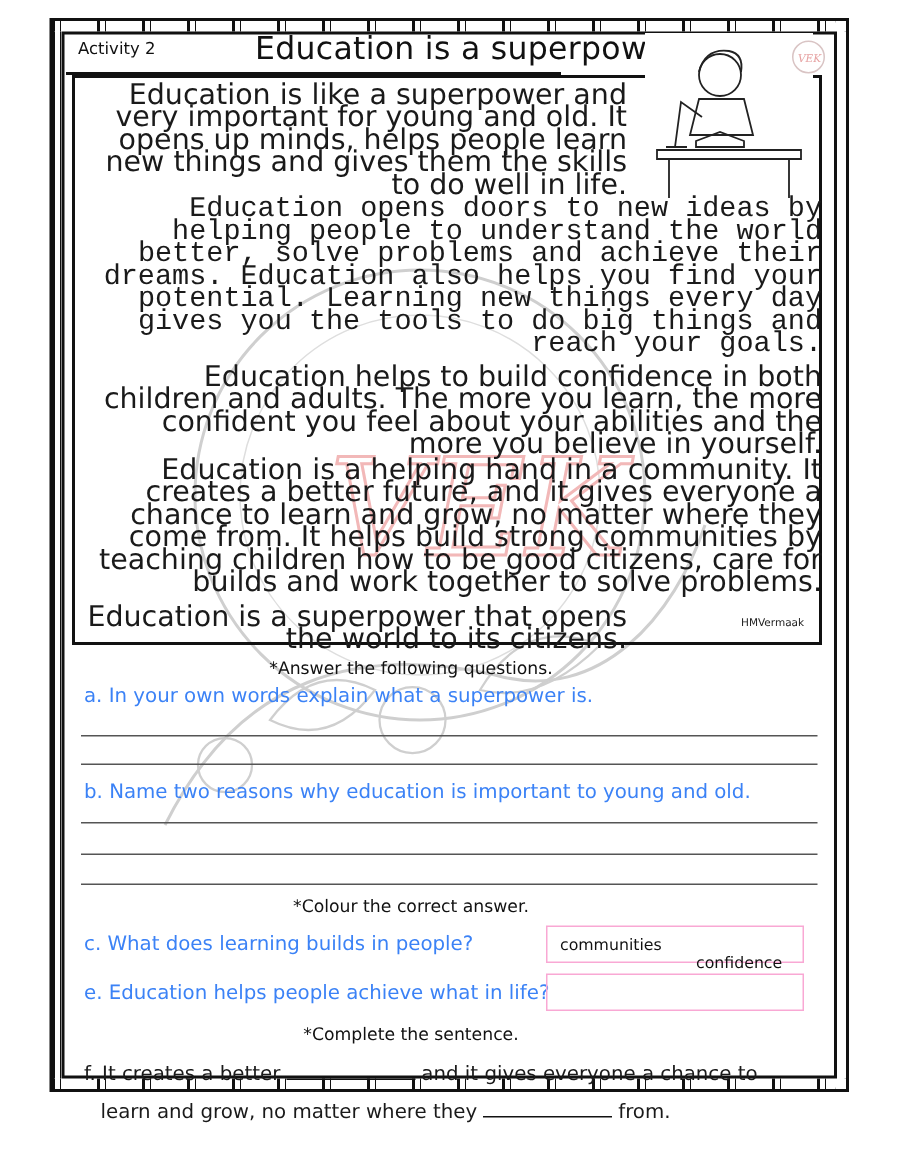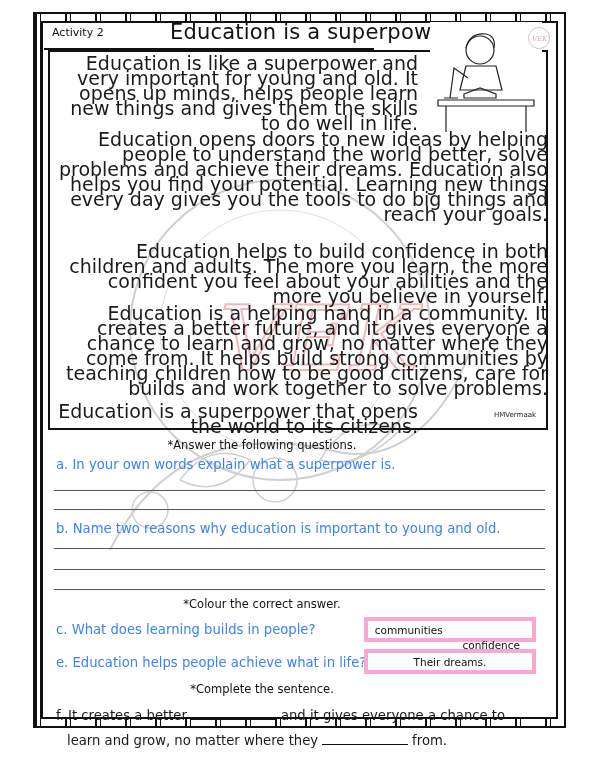--- a/index.html
+++ b/index.html
@@ -33,49 +33,49 @@
     position: absolute; left: 44px; top: 48px; width: 330px; height: 2px; background: #111;
   }
   .reading-box {
     position: absolute; left: 48px; top: 50px; width: 500px; height: 380px;
     border: 2px solid #111; box-sizing: border-box; background: transparent;
   }
   .para {
     position: absolute; left: 58px; font-size: 19px; line-height: 15px; color: #1a1a1a; text-align: right;
   }
   .p1 { top: 56px; width: 360px; }
-  .p2 { top: 132px; width: 490px; }
+  .p2 { top: 132px; width: 490px; font-family: Liberation Mono, monospace; }
   .p3 { top: 244px; width: 490px; }
   .p4 { top: 306px; width: 490px; }
   .p5 { top: 404px; width: 360px; }
   .signature {
     position: absolute; left: 494px; top: 411px; font-size: 7px; color: #222;
   }
   .illustration { position: absolute; left: 430px; top: 22px; width: 112px; height: 112px; }
   .logo { position: absolute; left: 527px; top: 26px; width: 24px; height: 24px; }
   .watermark { position: absolute; left: 70px; top: 150px; width: 420px; height: 420px; pointer-events: none; }
   .instruction {
-    position: absolute; width: 524px; left: 0; text-align: center; font-size: 11.5px; color: #111;
+    position: absolute; width: 524px; left: 12px; text-align: center; font-size: 11.5px; color: #111;
   }
   .ins1 { top: 438px; }
   .ins2 { top: 597px; text-align: center; }
   .ins3 { top: 682px; }
   .question {
     position: absolute; left: 56px; font-size: 13.2px; color: #3b82f6;
   }
   .qa { top: 457px; }
   .qb { top: 521px; }
   .qc { top: 622px; }
   .qe { top: 655px; }
   .answer-line {
     position: absolute; left: 54px; width: 491px; height: 1px; background: #555;
   }
   .choice-row {
     position: absolute; left: 364px; display: flex; height: 25px;
-    border: 4px solid #f9a8d4; box-sizing: border-box;
+    border: 1px solid #f9a8d4; box-sizing: border-box;
   }
   .choice-row.r1 { top: 617px; width: 172px; }
   .choice-row.r2 { top: 649px; width: 172px; }
   .choice {
     flex: 1; display: flex; align-items: center; justify-content: center;
     font-size: 10.5px; color: #111; cursor: pointer;
   }
   .choice + .choice { border-left: 1px solid #555; margin-top: 24px; }
   .fill {
     position: absolute; font-size: 13.2px; color: #1a1a1a;
@@ -143,21 +143,20 @@
 <div class="answer-line" style="top:589px"></div>
 
 <div class="instruction ins2">*Colour the correct answer.</div>
 <div class="question qc">c. What does learning builds in people?</div>
 <div class="choice-row r1">
   <div class="choice">communities</div>
   <div class="choice">confidence</div>
 </div>
 <div class="question qe">e. Education helps people achieve what in life?</div>
 <div class="choice-row r2">
-  <div class="choice">Their dreams.</div>
 </div>
 
 <div class="instruction ins3">*Complete the sentence.</div>
 <div class="fill f1">
   <span>f. It creates a better</span><span class="blank"></span><span>and it gives everyone a chance to</span>
 </div>
 <div class="fill f2">
   <span>learn and grow, no matter where they</span><span class="blank"></span><span>from.</span>
 </div>
 

